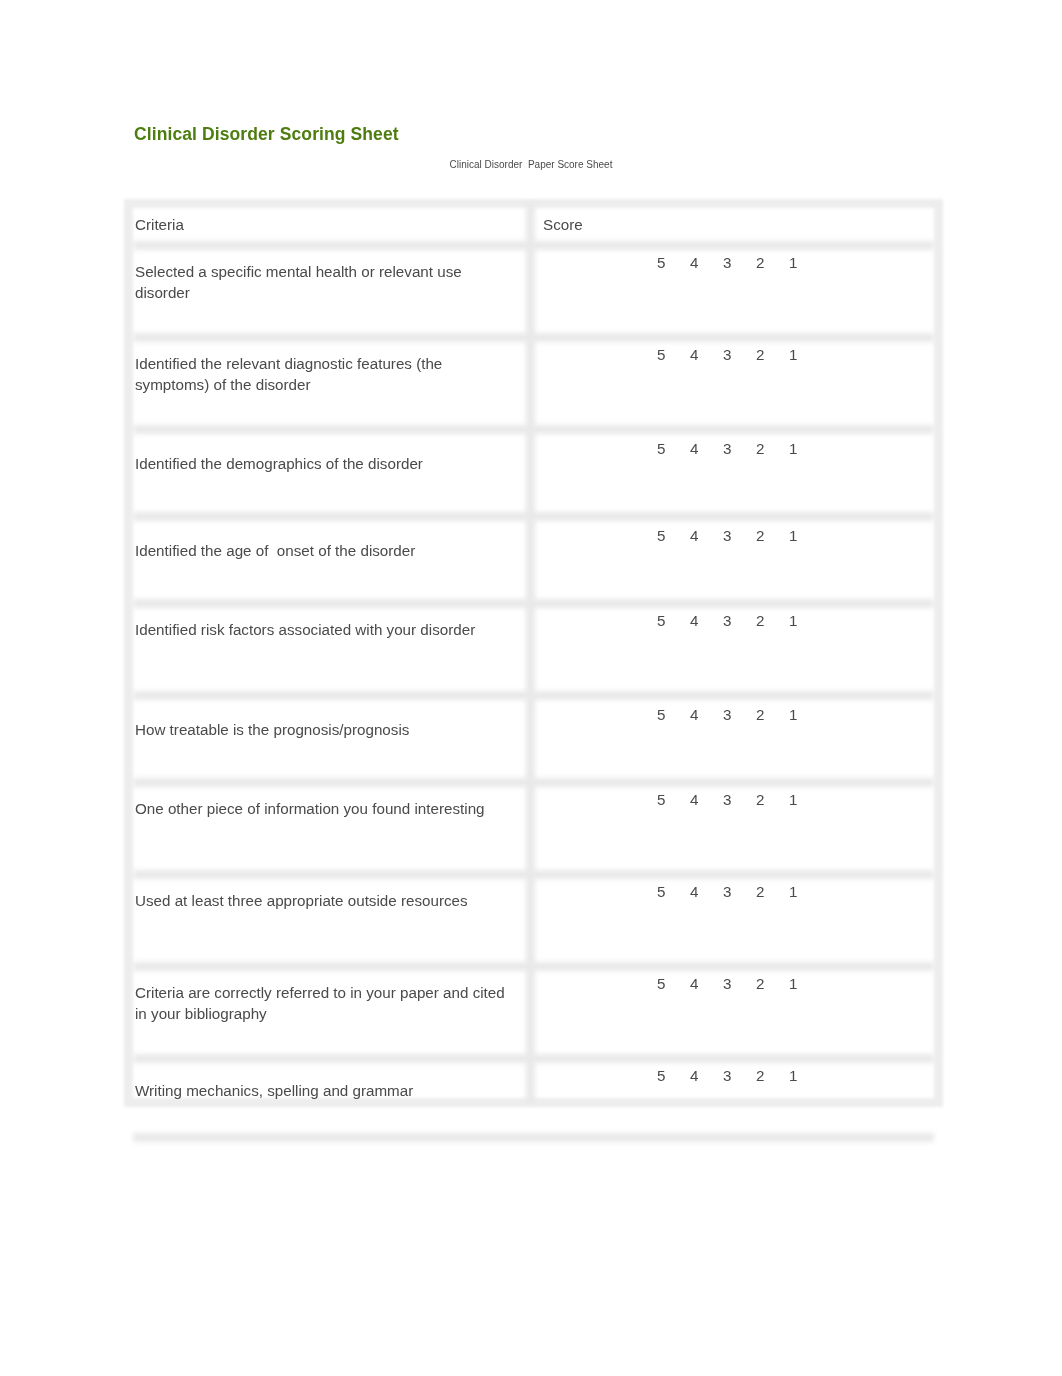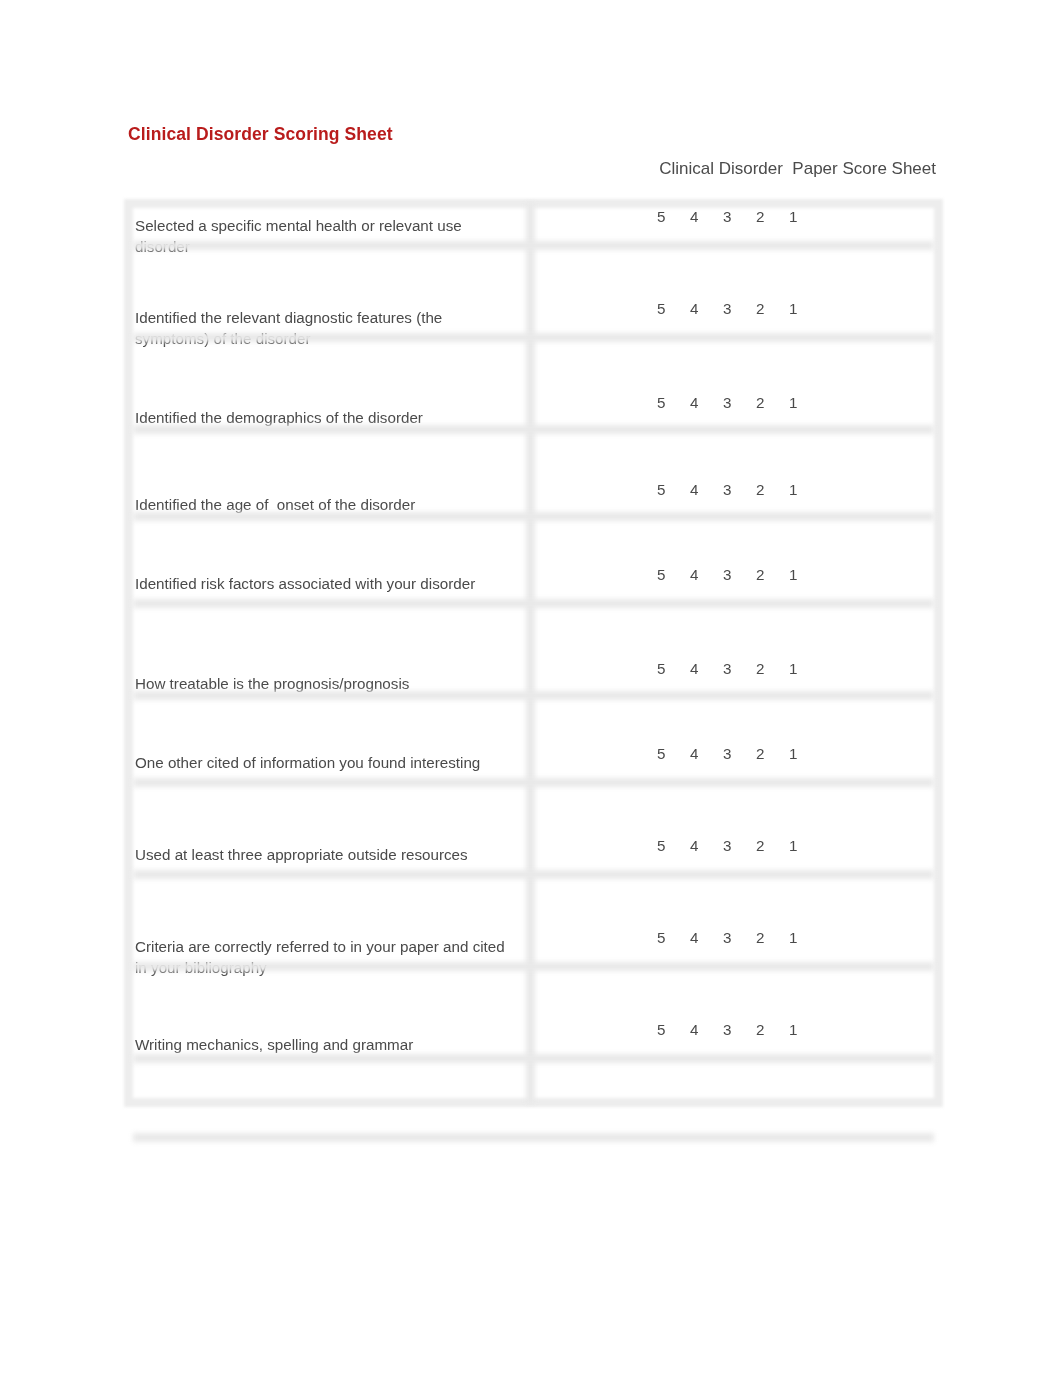--- a/index.html
+++ b/index.html
@@ -21,36 +21,36 @@
     left: 0; top: 0;
     width: 1062px;
     height: 1376px;
     background: #ffffff;
     overflow: hidden;
   }
 
   
   .doc-title {
     position: absolute;
-    left: 128px;
+    left: 134px;
     top: 124px;
     font-size: 17.5px;
     font-weight: bold;
-    color: #b91c1c;
+    color: #4d7c0f;
     letter-spacing: 0.1px;
     white-space: pre;
   }
 
   .doc-subtitle {
     position: absolute;
     left: 126px;
     top: 159px;
     width: 810px;
-    text-align: right;
-    font-size: 17px;
+    text-align: center;
+    font-size: 10px;
     color: #4b4b4b;
     white-space: pre;
   }
 
   
   .table-wrap {
     position: absolute;
     left: 124px;
     top: 199px;
     width: 819px;
@@ -173,20 +173,32 @@
 
   <div class="table-wrap">
     <div class="table-frame"></div>
 
     <table class="score-table">
       <colgroup>
         <col class="col-criteria">
         <col class="col-score">
       </colgroup>
       <tbody id="table-body">
+          <tr class="header-row">
+            <td>
+              <div class="cell-inner">
+                <div class="header-label">Criteria</div>
+              </div>
+            </td>
+            <td>
+              <div class="cell-inner">
+                <div class="header-label score-header">Score</div>
+              </div>
+            </td>
+          </tr>
           <tr class="r-tall">
             <td class="criteria-cell">
               <div class="cell-inner">
                 <div class="criteria-text">Selected a specific mental health or relevant use disorder</div>
               </div>
             </td>
             <td class="score-cell">
               <div class="cell-inner">
                 <div class="score-scale"><span>5</span><span>4</span><span>3</span><span>2</span><span>1</span></div>
               </div>
@@ -248,21 +260,21 @@
             </td>
             <td class="score-cell">
               <div class="cell-inner">
                 <div class="score-scale"><span>5</span><span>4</span><span>3</span><span>2</span><span>1</span></div>
               </div>
             </td>
           </tr>
           <tr class="r-tall">
             <td class="criteria-cell">
               <div class="cell-inner">
-                <div class="criteria-text">One other cited of information you found interesting</div>
+                <div class="criteria-text">One other piece of information you found interesting</div>
               </div>
             </td>
             <td class="score-cell">
               <div class="cell-inner">
                 <div class="score-scale"><span>5</span><span>4</span><span>3</span><span>2</span><span>1</span></div>
               </div>
             </td>
           </tr>
           <tr class="r-tall">
             <td class="criteria-cell">

